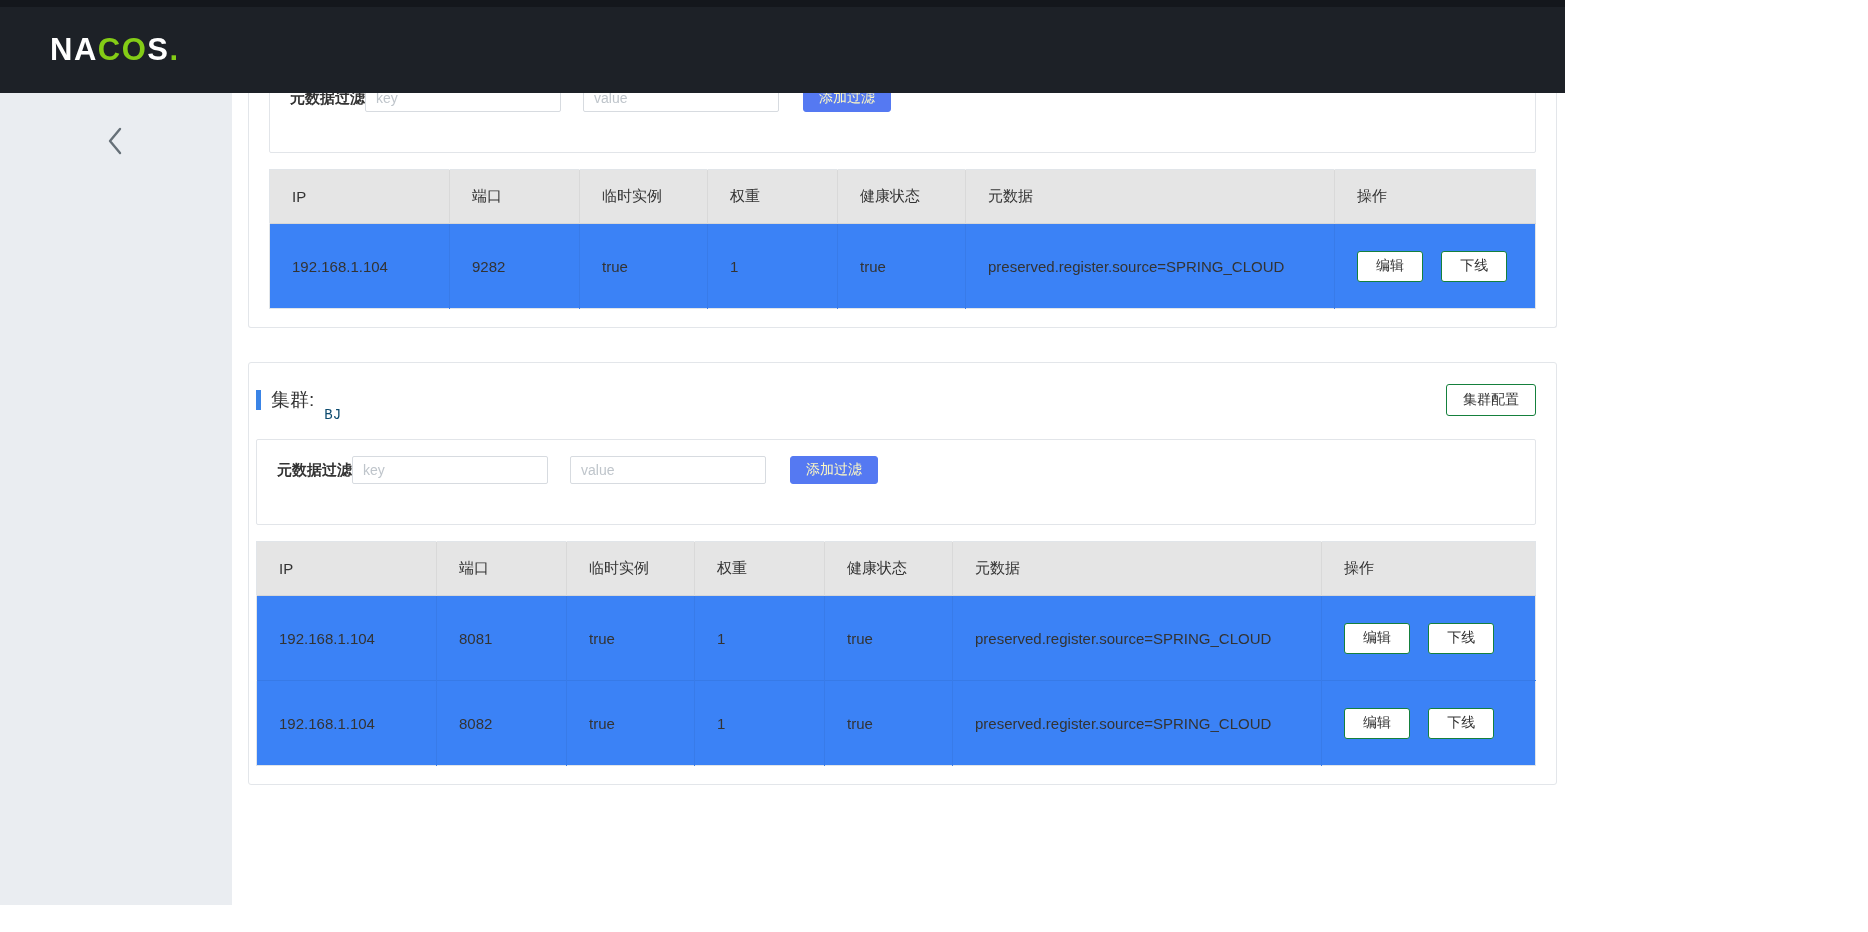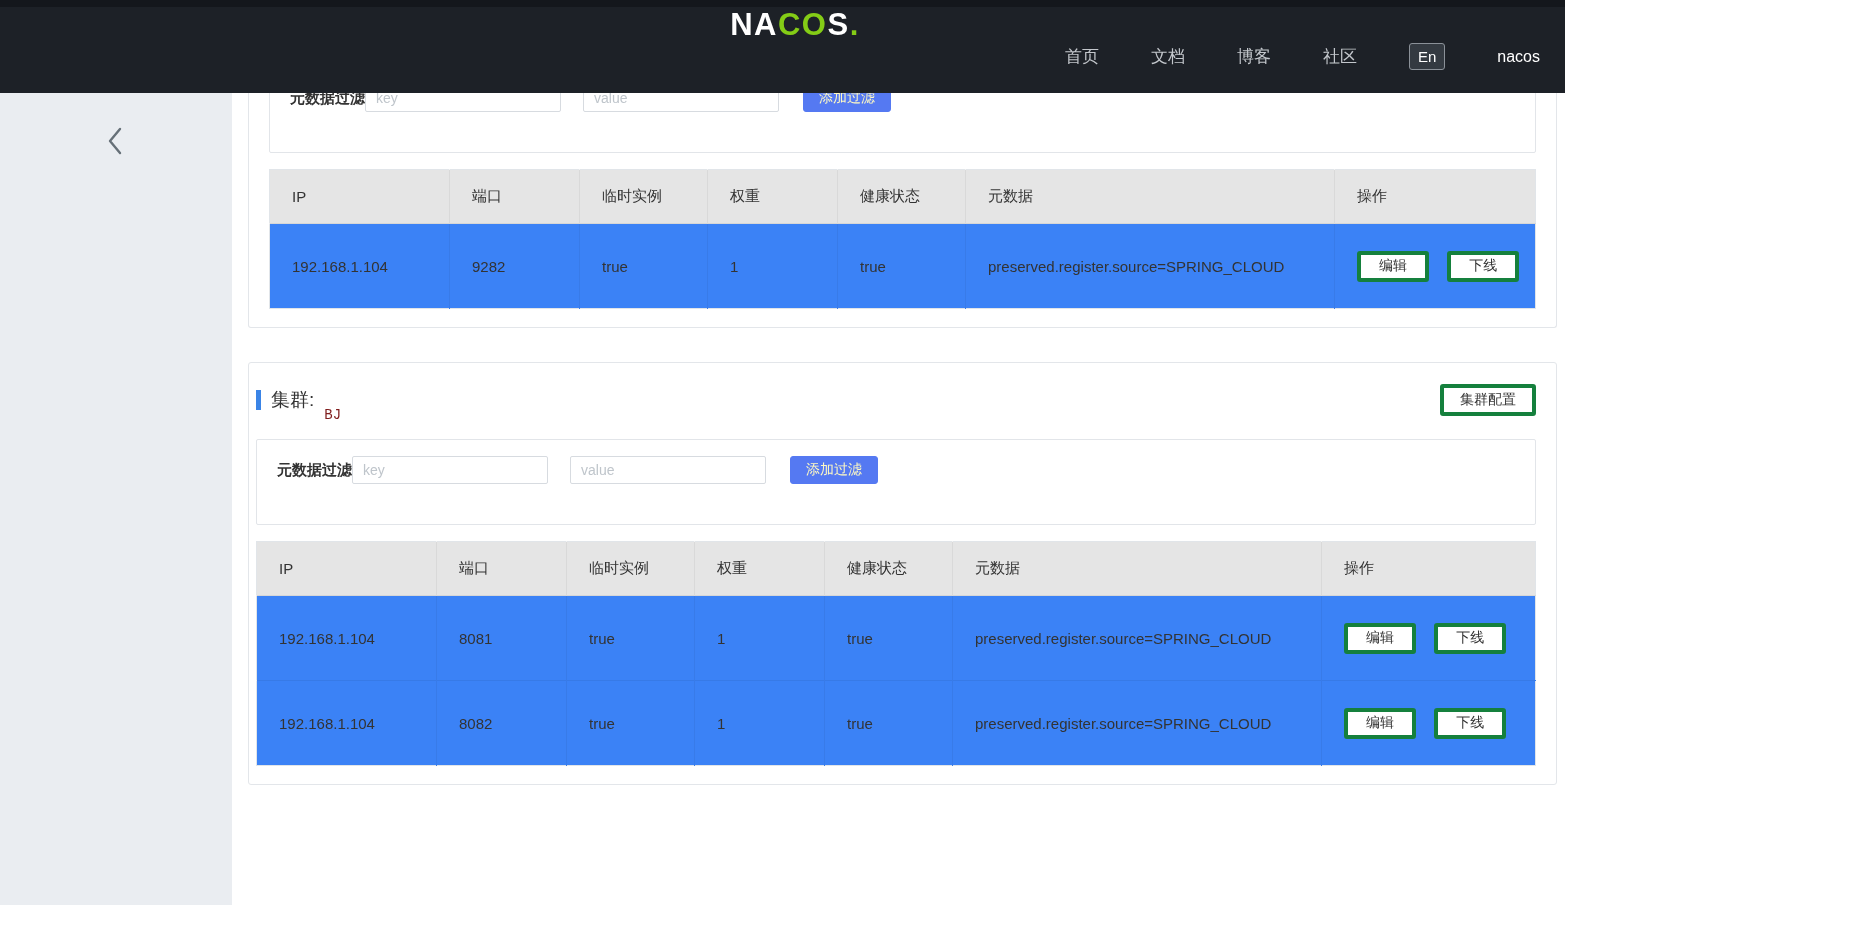--- a/index.html
+++ b/index.html
@@ -6,21 +6,21 @@
   html, body { background:#ffffff; overflow:hidden; }
   body {
     width:1868px; height:932px; position:relative;
     font-family:"Liberation Sans", sans-serif; color:#333;
   }
   .page { width:1565px; height:932px; background:#fff; position:relative; }
 
   
   .navbar {
     height:93px; background:#1d2127; position:relative;
-    display:flex; align-items:center; padding:7px 25px 0 50px;flex-direction:column;
+    display:flex; align-items:center; padding:7px 25px 0 50px;
   }
   .navbar::before {
     content:""; position:absolute; top:0; left:0; right:0; height:7px; background:#14171c;
   }
   .logo {
     font-size:31px; font-weight:800; letter-spacing:1.5px; color:#fff; cursor:pointer;
     display:flex; align-items:center; user-select:none;
   }
   .logo .lg-accent { color:#84cc16; }
   .nav-links {
@@ -58,28 +58,28 @@
 
   .card-head {
     display:flex; align-items:center; height:34px; margin-bottom:22px;
   }
   .card-title { display:flex; align-items:center; }
   .title-accent {
     width:5px; height:20px; background:#3a84e6; margin-right:10px; flex:none;
   }
   .title-label { font-size:19px; color:#333; font-weight:500; }
   .cluster-name {
-    font-family:"Liberation Mono", monospace; font-size:14px; color:#7f1d1d; margin-left:10px;margin-top:29px;
+    font-family:"Liberation Mono", monospace; font-size:14px; color:#0c4a6e; margin-left:10px;margin-top:29px;
   }
   .btn {
     display:inline-flex; align-items:center; justify-content:center;
     font-family:"Liberation Sans", sans-serif; cursor:pointer; border-radius:3px;
   }
   .btn.ghost {
-    background:#fff; border:4px solid #15803d; color:#333;
+    background:#fff; border:1px solid #15803d; color:#333;
     font-size:14px; height:32px; padding:0 16px;
   }
   .btn.primary {
     background:#5579f2; border:1px solid #5579f2; color:#fef9c3;
     font-size:14px; height:28px; padding:0 15px;
   }
   .card-head .btn.ghost { margin-left:auto; }
 
   
   .filter-box {
@@ -120,28 +120,20 @@
 
 <div class="page">
 
   <header class="navbar">
     <div class="logo">
       <span>NA</span>
         <span class="lg-accent">CO</span>
         <span>S</span>
         <span class="lg-accent">.</span>
     </div>
-    <nav class="nav-links">
-      <a>首页</a>
-      <a>文档</a>
-      <a>博客</a>
-      <a>社区</a>
-      <span class="lang-btn">En</span>
-      <span class="username">nacos</span>
-    </nav>
   </header>
 
   <div class="body">
 
     <aside class="sidebar">
       <div class="collapse-btn">
         <svg width="26" height="34" viewBox="0 0 26 34">
           <polyline points="18,5 8,17 18,29" fill="none" stroke="#667078" stroke-width="2.4" stroke-linecap="round" stroke-linejoin="round"></polyline>
         </svg>
       </div>

